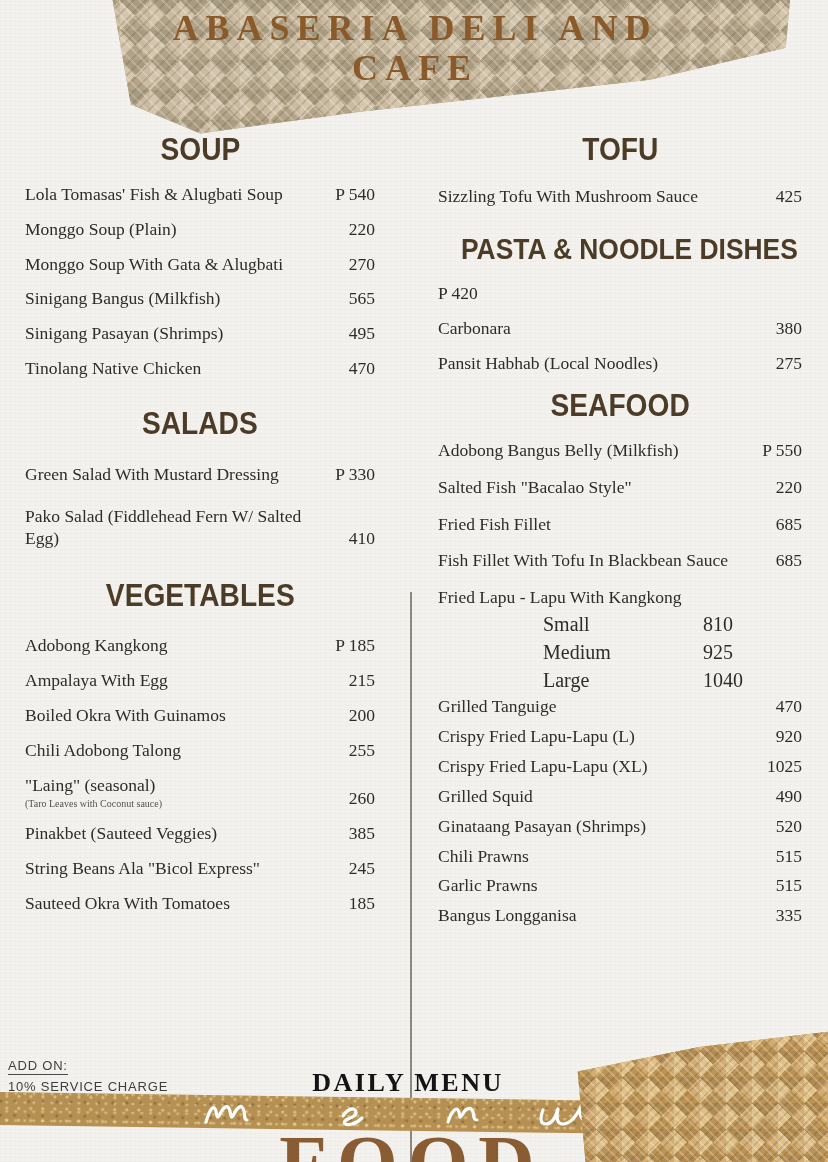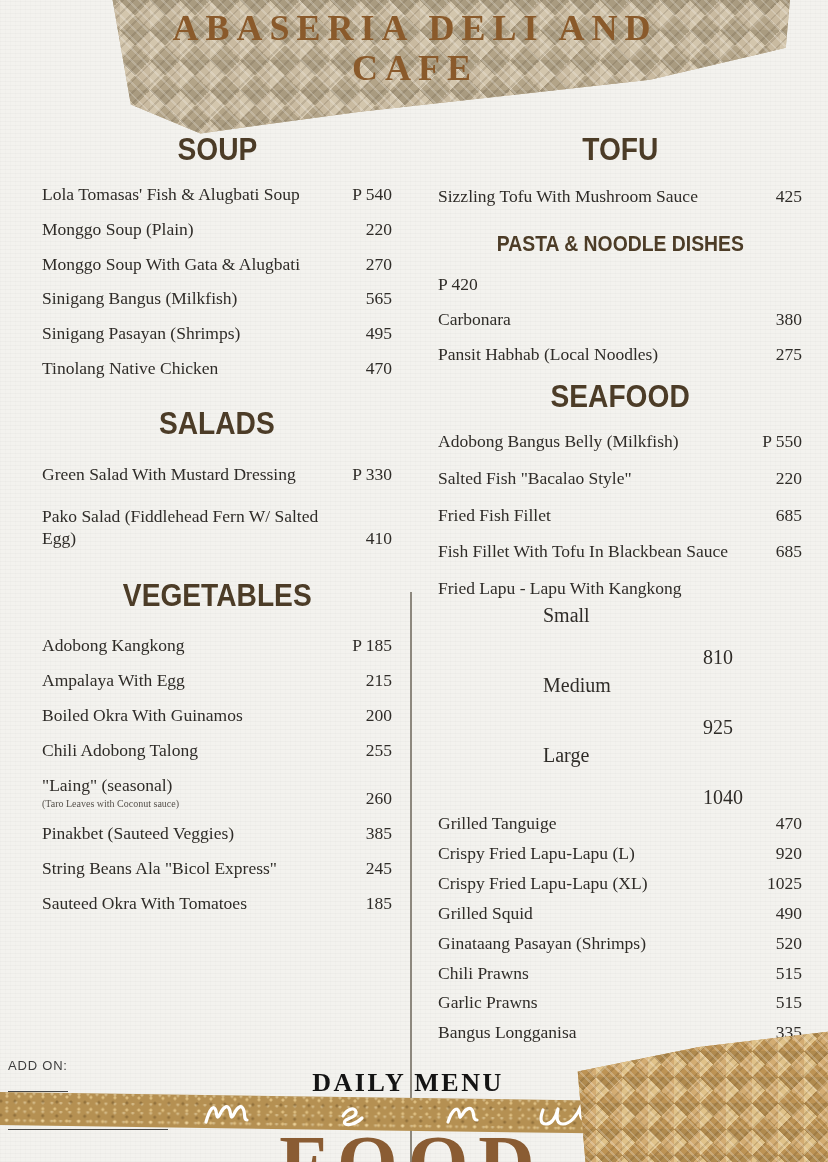--- a/index.html
+++ b/index.html
@@ -43,67 +43,67 @@
     text-align:center;
     font-weight:700;
     color:#8a5a2b;
     letter-spacing:7px;
     font-size:36px;
     line-height:1.12;
   }
 
   
   .col{position:absolute;top:130px;}
-  .col-left{left:42px;width:350px;}
+  .col-left{left:25px;width:350px;}
   .col-right{left:438px;width:364px;}
 
   .sec-header{
     text-align:center;
     color:#4c3c27;
     font-family:"Liberation Sans", sans-serif;
     font-weight:700;
     font-size:32px;
     line-height:1.12;
     white-space:nowrap;
   }
   .sec-header > span{display:inline-block;transform:scaleX(.88);transform-origin:50% 50%;}
   #sec-soup .sec-header{margin:2px 0 16px}
   #sec-salads .sec-header{margin:26px 0 22px}
   #sec-vegetables .sec-header{margin:28px 0 22px}
   #sec-tofu .sec-header{margin:2px 0 18px}
-  #sec-pasta .sec-header{margin:12px 0 18px;font-size:22px}
+  #sec-pasta .sec-header{margin:12px 0 18px;font-size:30px}
   #sec-seafood .sec-header{margin:0 0 16px}
 
   .menu-row{display:flex;justify-content:space-between;align-items:flex-end;margin-bottom:13px;}
   .menu-row.bottom{align-items:flex-end;}
   #sec-salads .menu-row{margin-bottom:20px}
   #sec-tofu .menu-row{margin-bottom:24px}
   #sec-seafood .menu-row{margin-bottom:15px}
   .menu-row.compact{margin-bottom:8px !important;}
   .item-name{flex:1;padding-right:10px;font-size:17.5px;line-height:1.25;}
   .item-note{font-size:10px;color:#55504a;margin-top:1px;}
   .item-price{white-space:nowrap;font-size:17.5px;line-height:1.25;}
   .lapu-name{font-size:17.5px;line-height:1.25;margin-bottom:3px;}
   .size-row{display:flex;padding-left:105px;margin-bottom:3px;font-size:20px;line-height:1.25;}
   .size-label{width:160px;}
-  .size-price{text-align:left;margin-top:42px;}
+  .size-price{text-align:left;}
 
   
   .divider{
     position:absolute;left:410px;top:592px;width:2px;height:570px;
     background:#8d887e;
   }
 
   
   .addon{
     position:absolute;left:8px;top:1058px;
     font-family:"Liberation Sans", sans-serif;
     font-size:13px;letter-spacing:.8px;color:#3e3e3e;
   }
-  .addon-line{display:table;border-bottom:1.5px solid #4a4a4a;padding-bottom:18px;margin-bottom:4px;white-space:nowrap;}
+  .addon-line{display:table;border-bottom:1.5px solid #4a4a4a;padding-bottom:1px;margin-bottom:4px;white-space:nowrap;}
 
   .gold-band{
     position:absolute;left:-8px;top:1092px;width:600px;height:33px;
     transform:rotate(0.8deg);transform-origin:0 0;
     background-color:#b59052;
     background-image:
       radial-gradient(circle at 3px 4px, rgba(255,230,170,.55) 1px, transparent 2px),
       radial-gradient(circle at 9px 9px, rgba(80,55,20,.35) 1px, transparent 2px),
       radial-gradient(circle at 6px 1px, rgba(255,245,210,.40) 1px, transparent 2px);
     background-size:12px 12px,14px 14px,9px 9px;

